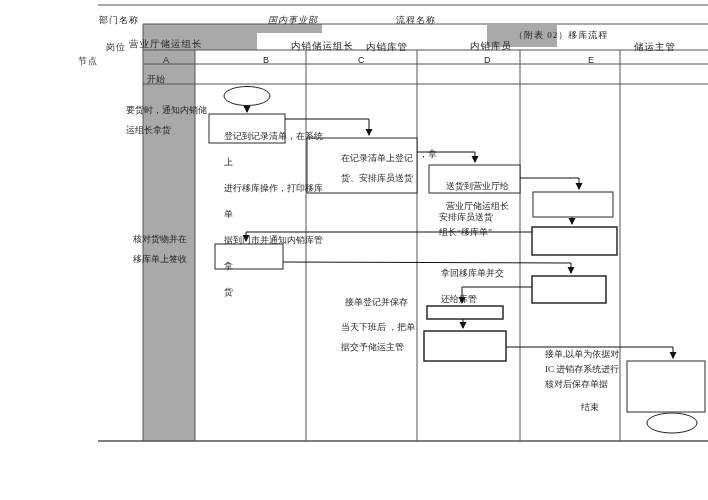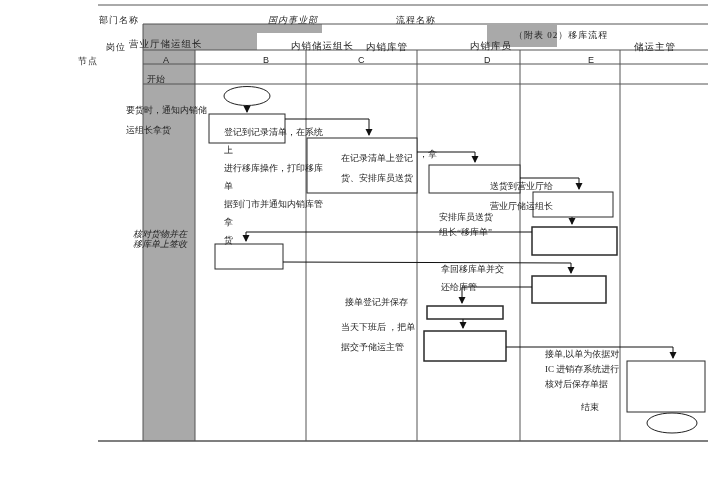--- a/index.html
+++ b/index.html
@@ -5,21 +5,21 @@
   html,body{margin:0;padding:0;background:#ffffff;}
   .page{position:relative;width:708px;height:500px;background:#fff;overflow:hidden;
         font-family:"Liberation Serif","DejaVu Serif",serif;color:#1f1f1f;}
   svg{position:absolute;left:0;top:0;}
   .txt{position:absolute;white-space:pre-line;line-height:15px;font-size:9px;color:#1f1f1f;}
   .hdr{font-size:9px;letter-spacing:1px;}
   .lane-label{font-size:9.5px;letter-spacing:1px;}
   .node-letter{font-family:"Liberation Sans","DejaVu Sans",sans-serif;font-size:9px;}
   .step{font-size:9px;}
   .lh16{line-height:20px;}
-  .lh17{line-height:18px;}
+  .lh17{line-height:26px;}
 </style>
 </head>
 <body>
 
 <div class="page">
 
   <svg width="708" height="500" viewBox="0 0 708 500">
     <defs>
       <marker id="arr" markerUnits="userSpaceOnUse" markerWidth="8" markerHeight="8" refX="6" refY="3.5" orient="auto">
         <path d="M0,0 L7,3.5 L0,7 z" fill="#111"></path>
@@ -94,38 +94,38 @@
   <div class="txt node-letter" style="left:263px;top:53px;">B</div>
   <div class="txt node-letter" style="left:358px;top:53px;">C</div>
   <div class="txt node-letter" style="left:484px;top:53px;">D</div>
   <div class="txt node-letter" style="left:588px;top:53px;">E</div>
 
   <div class="txt" style="left:147px;top:72px;">开始</div>
   <div class="txt" style="left:581px;top:400px;">结束</div>
 
   <div class="txt lh16" style="left:126px;top:100px;">要货时，通知内销储
 运组长拿货</div>
-  <div class="txt" style="left:133px;top:229px;line-height:10px;font-style:italic;">核对货物并在
+  <div class="txt" style="left:133px;top:229px;line-height:20px;">核对货物并在
 移库单上签收</div>
 
   <div class="txt" style="left:345px;top:295px;">接单登记并保存</div>
   <div class="txt lh16" style="left:341px;top:317px;">当天下班后 ，把单
 据交予储运主管</div>
 
   <div class="txt" style="left:545px;top:347px;">接单,以单为依据对
 IC 进销存系统进行
 核对后保存单据</div>
 
   <div class="txt step lh17" style="left:224px;top:123px;width:100px;">登记到记录清单，在系统上
 进行移库操作，打印移库单
 据到门市并通知内销库管拿
 货</div>
   <div class="txt step lh16" style="left:341px;top:148px;">在记录清单上登记
 货、安排库员送货</div>
   <div class="txt step" style="left:419px;top:147px;">，拿</div>
-  <div class="txt step lh16" style="left:446px;top:176px;margin-left:44px;">送货到营业厅给
+  <div class="txt step lh16" style="left:446px;top:176px;">送货到营业厅给
 营业厅储运组长</div>
   <div class="txt step" style="left:439px;top:210px;">安排库员送货
 组长“移库单”</div>
   <div class="txt step lh17" style="left:441px;top:260px;">拿回移库单并交
 还给库管</div>
 
 </div>
 
 </body></html>

